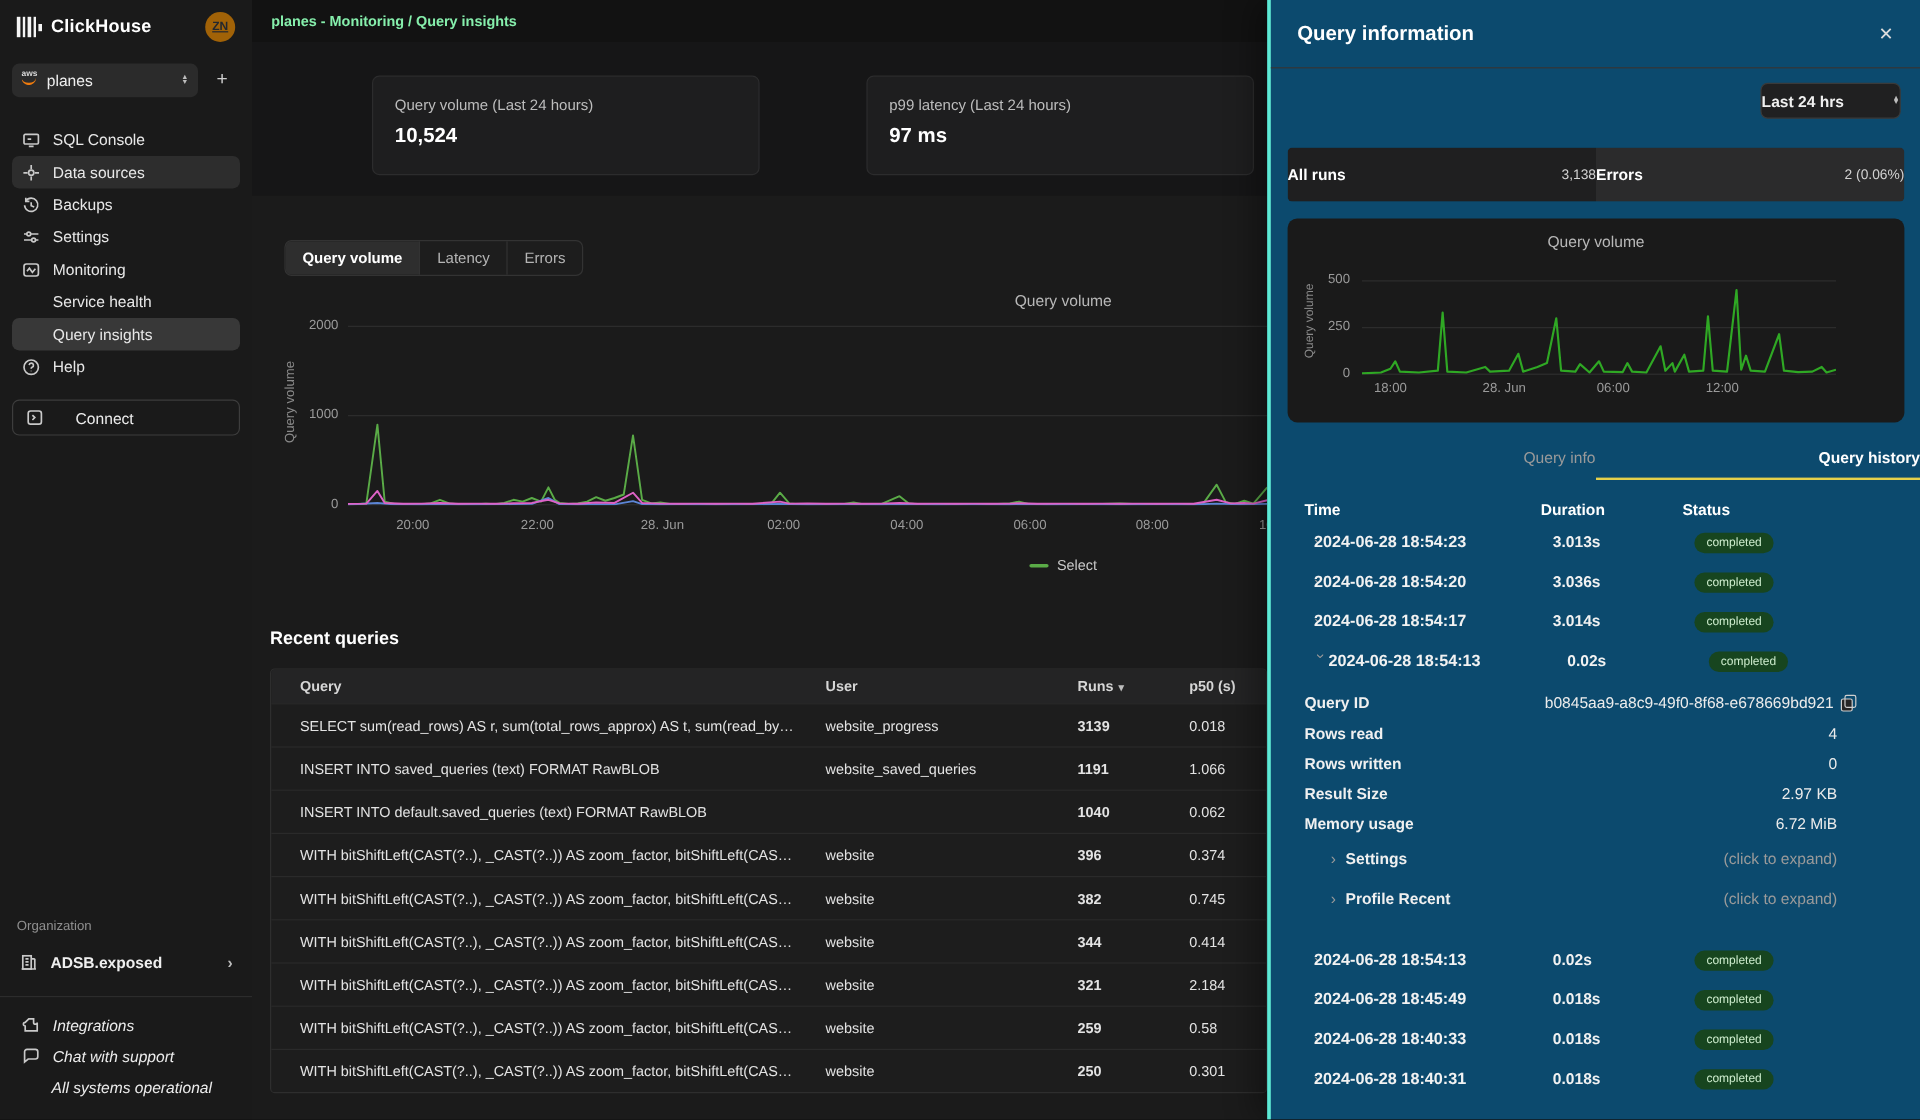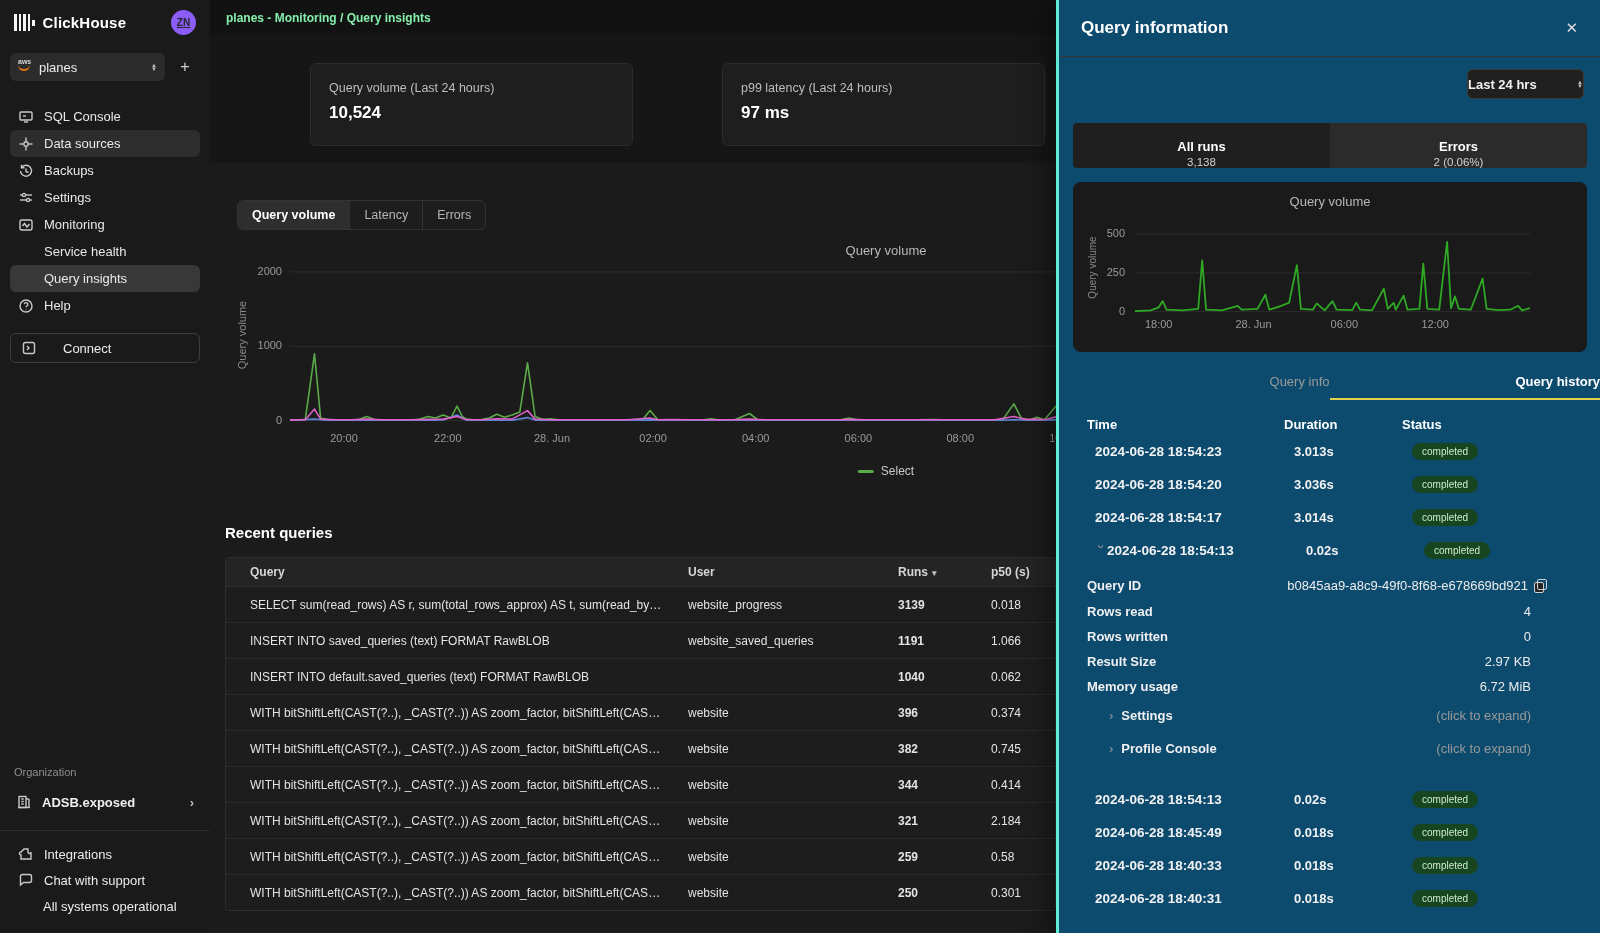--- a/index.html
+++ b/index.html
@@ -6,21 +6,21 @@
   html,body { width:1600px; height:933px; background:#111; font-family:"Liberation Sans", sans-serif; overflow:hidden; }
   .app { position:relative; width:1600px; height:933px; background:#1b1b1b; color:#e6e6e6; }
 
   
   .sidebar { position:absolute; left:0; top:0; width:210px; height:100%; background:#1a1a1a; display:flex; flex-direction:column; }
   .brand-row { display:flex; align-items:center; padding:10px 14px 8px 14px; }
   .logo { display:flex; align-items:center; gap:2px; height:18px; margin-right:8px; }
   .logo i { display:block; width:2.5px; height:17px; background:#f5f5f5; }
   .logo i.short { height:6px; align-self:center; }
   .brand-name { font-size:15px; font-weight:bold; color:#fff; letter-spacing:.2px; }
-  .avatar { margin-left:auto; width:25px; height:25px; border-radius:50%; background:#8b5cf6; color:#23272e; font-size:10px; font-weight:bold; display:flex; align-items:center; justify-content:center;text-decoration:underline; }
+  .avatar { margin-left:auto; width:25px; height:25px; border-radius:50%; background:#a16207; color:#23272e; font-size:10px; font-weight:bold; display:flex; align-items:center; justify-content:center;text-decoration:underline; }
   .ws-row { display:flex; align-items:center; padding:10px 14px 0 10px; gap:10px; }
   .ws-select { flex:0 0 155px; height:28px; background:#2b2b2b; border-radius:6px; display:flex; align-items:center; padding:0 8px; gap:8px; cursor:pointer; }
   .aws-smile { width:13px; height:8px; position:relative; }
   .aws-smile::before { content:"aws"; position:absolute; top:-5px; left:0; font-size:7px; color:#d9d9d9; font-weight:bold; }
   .aws-smile::after { content:""; position:absolute; left:0; bottom:0; width:12px; height:4px; border-bottom:2px solid #ef7b0e; border-radius:0 0 7px 7px; }
   .ws-name { font-size:13px; color:#efefef; }
   .updown { margin-left:auto; display:flex; flex-direction:column; line-height:4px; font-size:6px; color:#bdbdbd; }
   .plus-btn { font-size:16px; color:#cfcfcf; cursor:pointer; width:20px; text-align:center; }
   .nav { margin-top:22px; padding:0 10px; display:flex; flex-direction:column; }
   .nav-item { height:27px; display:flex; align-items:center; gap:10px; padding:0 8px; border-radius:6px; font-size:13px; color:#e8e8e8; cursor:pointer; }
@@ -33,21 +33,21 @@
   .connect-btn svg { stroke:#c9c9c9; fill:none; stroke-width:1.4; }
   .side-spacer { flex:1; }
   .org-heading { padding:0 14px; font-size:11px; color:#8f8f8f; margin-bottom:10px; }
   .org-item { margin:0 10px; height:28px; display:flex; align-items:center; gap:10px; padding:0 6px; font-size:13px; font-weight:bold; color:#efefef; cursor:pointer; }
   .org-item svg { stroke:#c9c9c9; fill:none; stroke-width:1.4; }
   .org-chev { margin-left:auto; color:#bdbdbd; font-size:13px; }
   .side-divider { border-top:1px solid #2c2c2c; margin:14px 0 10px 0; }
   .foot-item { height:26px; display:flex; align-items:center; gap:10px; padding:0 18px; font-size:13px; color:#ececec; cursor:pointer; }
   .foot-item svg { stroke:#c9c9c9; fill:none; stroke-width:1.4; }
   .status-dot { width:7px; height:7px; border-radius:50%; margin:0 4px 0 4px; }
-  .side-bottom { padding-bottom:14px; }
+  .side-bottom { padding-bottom:14px;font-style:italic; }
 
   
   .main { position:absolute; left:210px; top:0; right:0; bottom:0; background:#1b1b1b; }
   .topbar { height:35px; background:#121212; display:flex; align-items:center; padding:0 16px; }
   .breadcrumb { font-size:12px; font-weight:bold; color:#86efac; }
   .band { height:128px; background:#161617; position:relative; }
   .kpi-card { position:absolute; top:28px; width:323px; height:83px; background:#1e1e1f; border:1px solid #2c2c2d; border-radius:6px; padding:17px 18px; }
   .kpi-card.k1 { left:100px; } .kpi-card.k2 { left:512px; }
   .kpi-label { font-size:12.5px; color:#bdbdbd; }
   .kpi-value { margin-top:8px; font-size:17px; font-weight:bold; color:#fff; }
@@ -78,21 +78,21 @@
   .sort-caret { font-size:9px; color:#bdbdbd; margin-left:4px; }
 
   
   .panel { position:absolute; left:1056px; top:0; width:544px; height:100%; background:#0c4a6e; box-shadow:-10px 0 24px rgba(0,0,0,.35); border-left:3px solid #5eead4; }
   .panel-header { height:57px; border-bottom:1px solid #363636; display:flex; align-items:center; padding:0 22px; }
   .panel-title { font-size:17px; font-weight:bold; color:#fff; }
   .close-x { margin-left:auto; font-size:15px; color:#dcdcdc; cursor:pointer; }
   .range-row { display:flex; justify-content:flex-end; padding:12px 16px 0 0; }
   .range-select { width:117px; height:30px; background:#202021; border:1px solid #3a3a3a; border-radius:6px; display:flex; align-items:center; justify-content:center; gap:10px; font-size:13px; font-weight:bold; color:#f0f0f0; cursor:pointer; }
   .segments { margin:24px 13px 0 14px; height:45px; display:flex; border-radius:4px; overflow:hidden; }
-  .segment { flex:1; display:flex; flex-direction:column; align-items:center; justify-content:flex-end; gap:2px; background:#1f1f20; cursor:pointer; }
+  .segment { flex:1; display:flex; flex-direction:row; align-items:center; justify-content:space-between; gap:2px; background:#1f1f20; cursor:pointer; }
   .segment.light { background:#2b2b2c; }
   .seg-label { font-size:13px; font-weight:bold; color:#fff; }
   .seg-value { font-size:11.5px; color:#d2d2d2; }
   .mini-card { position:relative; margin:14px 13px 0 14px; height:170px; background:#1a1a1a; border-radius:8px; }
   .mini-title { position:absolute; top:12px; left:50%; transform:translateX(-50%); font-size:13px; color:#b8b8b8; }
   .mini-ylabel { position:absolute; left:-26px; top:80px; width:90px; text-align:center; transform:rotate(-90deg); font-size:10px; color:#8a8a8a; }
   .mini-plot { position:absolute; left:62px; top:42px; }
   .mini .ytick { width:52px; }
   .mini-xticks { position:absolute; left:62px; top:136px; width:395px; }
   .ptabs { margin-top:16px; display:flex; }
@@ -524,21 +524,21 @@
       <div>
 
           <div class="x-row">
             <span class="chev">›</span>
             <span class="d-label">Settings</span>
             <span class="x-hint">(click to expand)</span>
           </div>
 
           <div class="x-row">
             <span class="chev">›</span>
-            <span class="d-label">Profile Console</span>
+            <span class="d-label">Profile Recent</span>
             <span class="x-hint">(click to expand)</span>
           </div>
         </div>
     </div>
     <div class="bottom-rows">
 
         <div class="hrow">
           <span class="chev">›</span>
           <span class="t">2024-06-28 18:54:13</span>
           <span class="d">0.02s</span>

